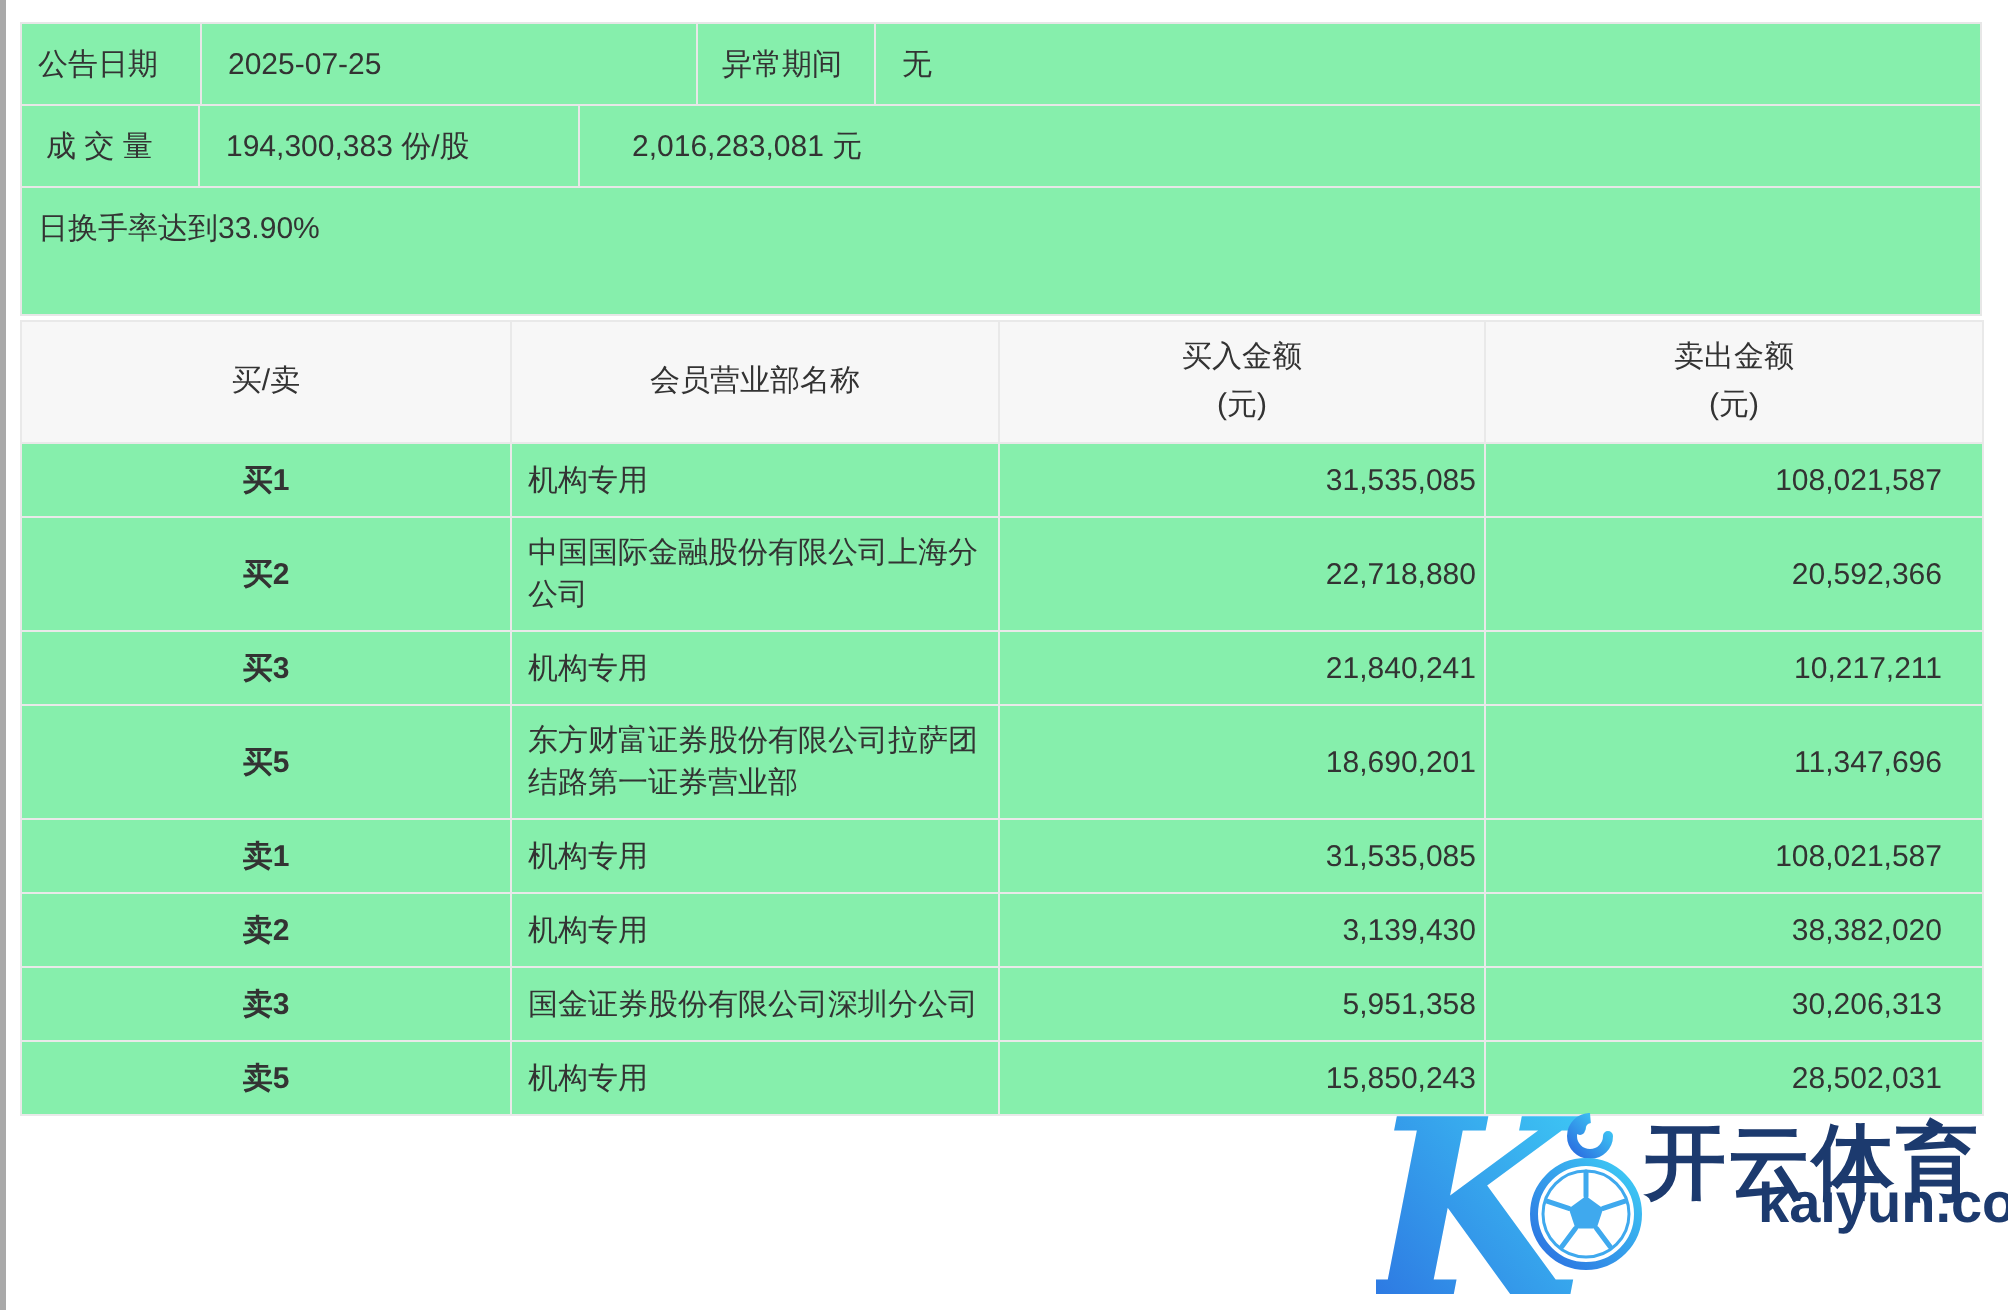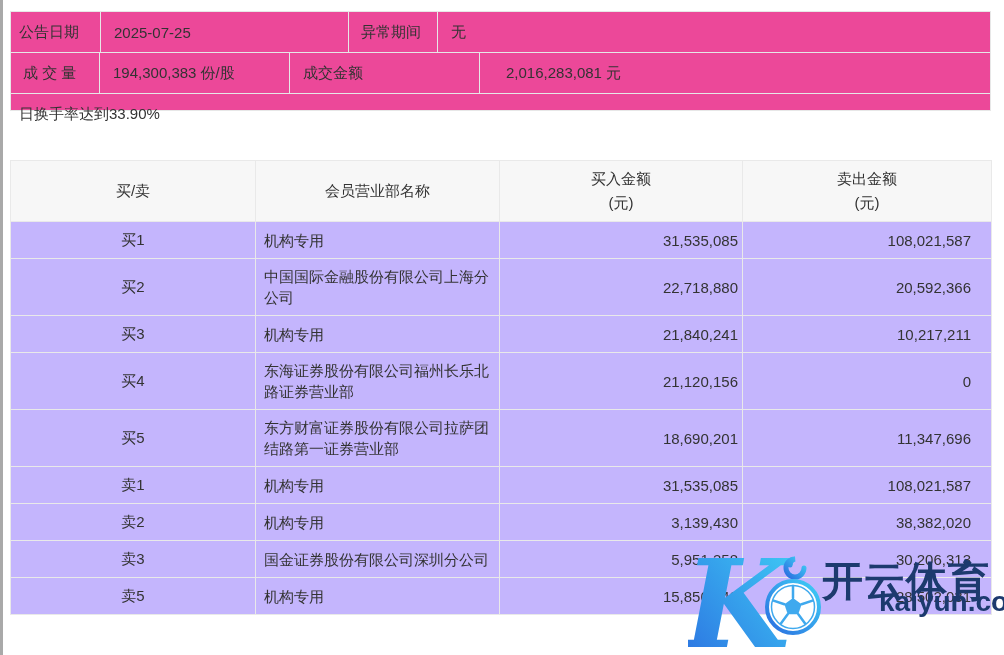--- a/index.html
+++ b/index.html
@@ -13,24 +13,24 @@
   }
   .left-strip {
     position: absolute; left: 0; top: 0;
     width: 3px; height: 655px;
     background: #a9a9a9;
   }
 
   
   .info-panel {
     position: absolute; left: 10px; top: 11px;
-    width: 981px; height: 100px;
+    width: 981px; height: 147px;
     border: 1px solid #e7e7e7;
     font-size: 15px;
-    background: #ec4899;
+    background: #86efac;
   }
   .ip-row { display: flex; height: 41px; border-bottom: 1px solid #e7e7e7; }
   .ip-row.last { border-bottom: none; height: 40px; }
   .ip-cell {
     height: 100%;
     display: flex; align-items: center;
     border-right: 1px solid #e7e7e7;
     padding-left: 13px;
     white-space: nowrap; overflow: hidden;
   }
@@ -43,35 +43,35 @@
   .w190 { width: 190px; }
   .pl26 { padding-left: 26px; }
 
   
   .board-table {
     position: absolute; left: 10px; top: 160px;
     width: 981px;
     border-collapse: collapse;
     table-layout: fixed;
     font-size: 15px;
-    background: #c4b5fd;
+    background: #86efac;
   }
   .board-table th, .board-table td { border: 1px solid #e9e9e9; }
   .board-table thead th {
     background: #f7f7f7;
     height: 61px;
     font-weight: normal;
     color: #333;
     text-align: center;
     line-height: 24px;
     vertical-align: middle;
   }
   .r38 td { height: 37px; }
   .r58 td { height: 57px; }
-  .c-rank  { text-align: center; }
+  .c-rank  { text-align: center; font-weight: bold; }
   .c-branch{ text-align: left; padding: 7px 8px; line-height: 21px; word-break: break-all; }
   .c-buy   { text-align: right; padding-right: 4px; }
   .c-sell  { text-align: right; padding-right: 20px; }
 
   
   .watermark { position: absolute; left: 0; top: 0; width: 1004px; height: 655px; z-index: 10; pointer-events: none; }
   .wm-logo   { position: absolute; left: 688px; top: 550px; }
   .wm-title  {
     position: absolute; left: 822px; top: 561px;
     font-size: 41px; font-weight: bold; line-height: 1;
@@ -91,21 +91,20 @@
 <div class="info-panel">
   <div class="ip-row">
     <div class="ip-cell w90">公告日期</div>
     <div class="ip-cell w248">2025-07-25</div>
     <div class="ip-cell w89">异常期间</div>
     <div class="ip-cell flex1">无</div>
   </div>
   <div class="ip-row">
     <div class="ip-cell w89">成 交 量</div>
     <div class="ip-cell w190">194,300,383 份/股</div>
-    <div class="ip-cell w190">成交金额</div>
     <div class="ip-cell flex1 pl26">2,016,283,081 元</div>
   </div>
   <div class="ip-row last">
     <div class="ip-cell w338 noborder">日换手率达到33.90%</div>
   </div>
 </div>
 
 <table class="board-table">
   <colgroup>
     <col style="width:245px">
@@ -138,26 +137,20 @@
       <td class="c-rank">买2</td>
       <td class="c-branch">中国国际金融股份有限公司上海分公司</td>
       <td class="c-buy">22,718,880</td>
       <td class="c-sell">20,592,366</td>
     </tr>
     <tr class="r38">
       <td class="c-rank">买3</td>
       <td class="c-branch">机构专用</td>
       <td class="c-buy">21,840,241</td>
       <td class="c-sell">10,217,211</td>
-    </tr>
-    <tr class="r58">
-      <td class="c-rank">买4</td>
-      <td class="c-branch">东海证券股份有限公司福州长乐北路证券营业部</td>
-      <td class="c-buy">21,120,156</td>
-      <td class="c-sell">0</td>
     </tr>
     <tr class="r58">
       <td class="c-rank">买5</td>
       <td class="c-branch">东方财富证券股份有限公司拉萨团结路第一证券营业部</td>
       <td class="c-buy">18,690,201</td>
       <td class="c-sell">11,347,696</td>
     </tr>
     <tr class="r38">
       <td class="c-rank">卖1</td>
       <td class="c-branch">机构专用</td>

